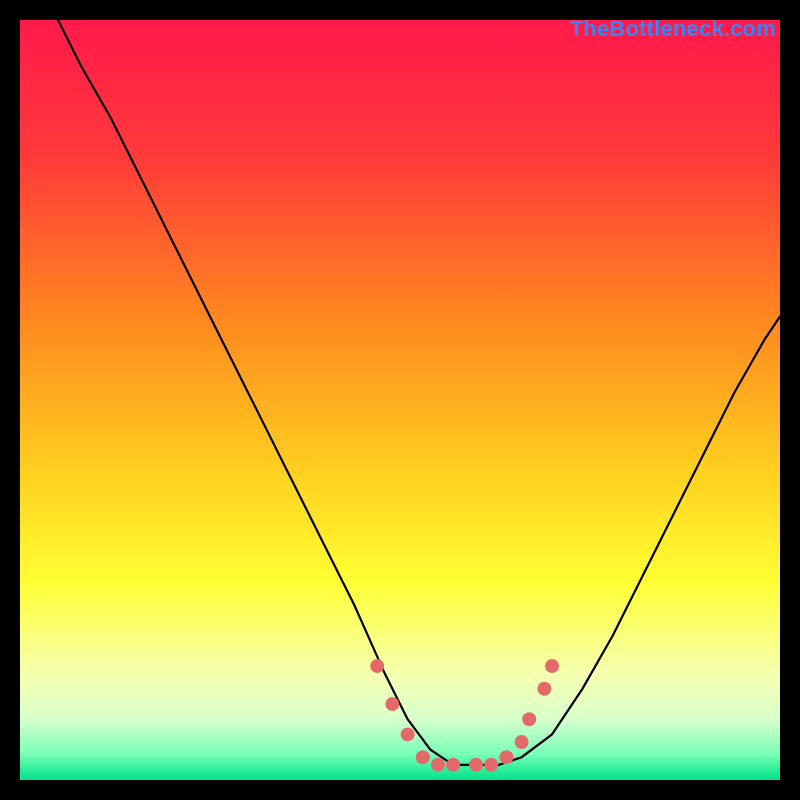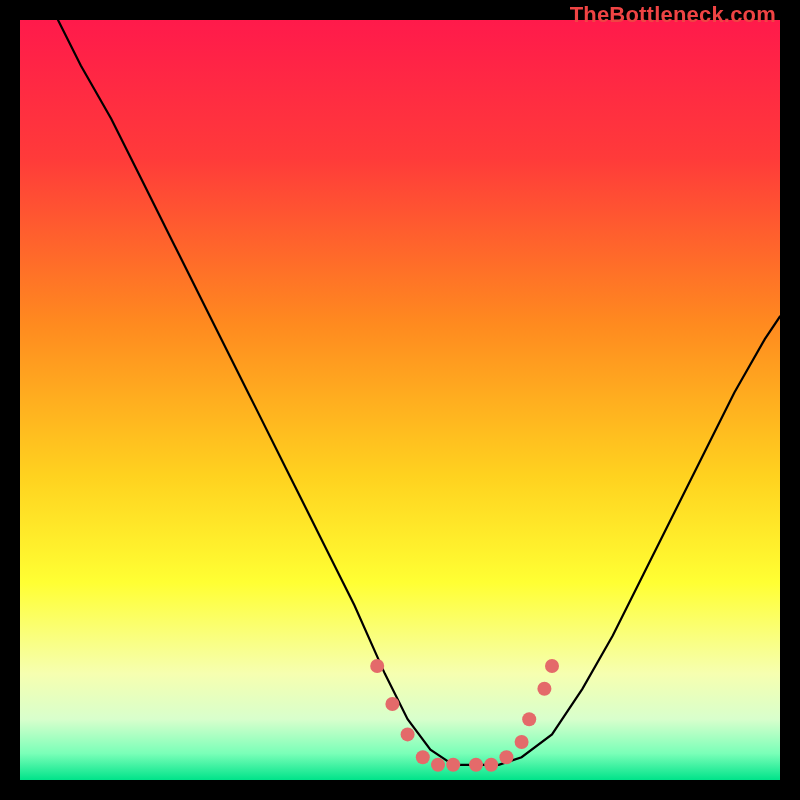--- a/index.html
+++ b/index.html
@@ -21,23 +21,23 @@
   }
   .plot {
     position: absolute;
     left: 0;
     top: 0;
     width: 760px;
     height: 760px;
   }
   .watermark {
     position: absolute;
-    top: 2px;
+    top: 16px;
     right: 24px;
-    color: #ef4444;
+    color: #3b82f6;
     font-size: 22px;
     font-weight: 600;
     letter-spacing: 0.2px;
     pointer-events: none;
   }
   svg { display: block; }
 </style>
 </head>
 <body>
 

